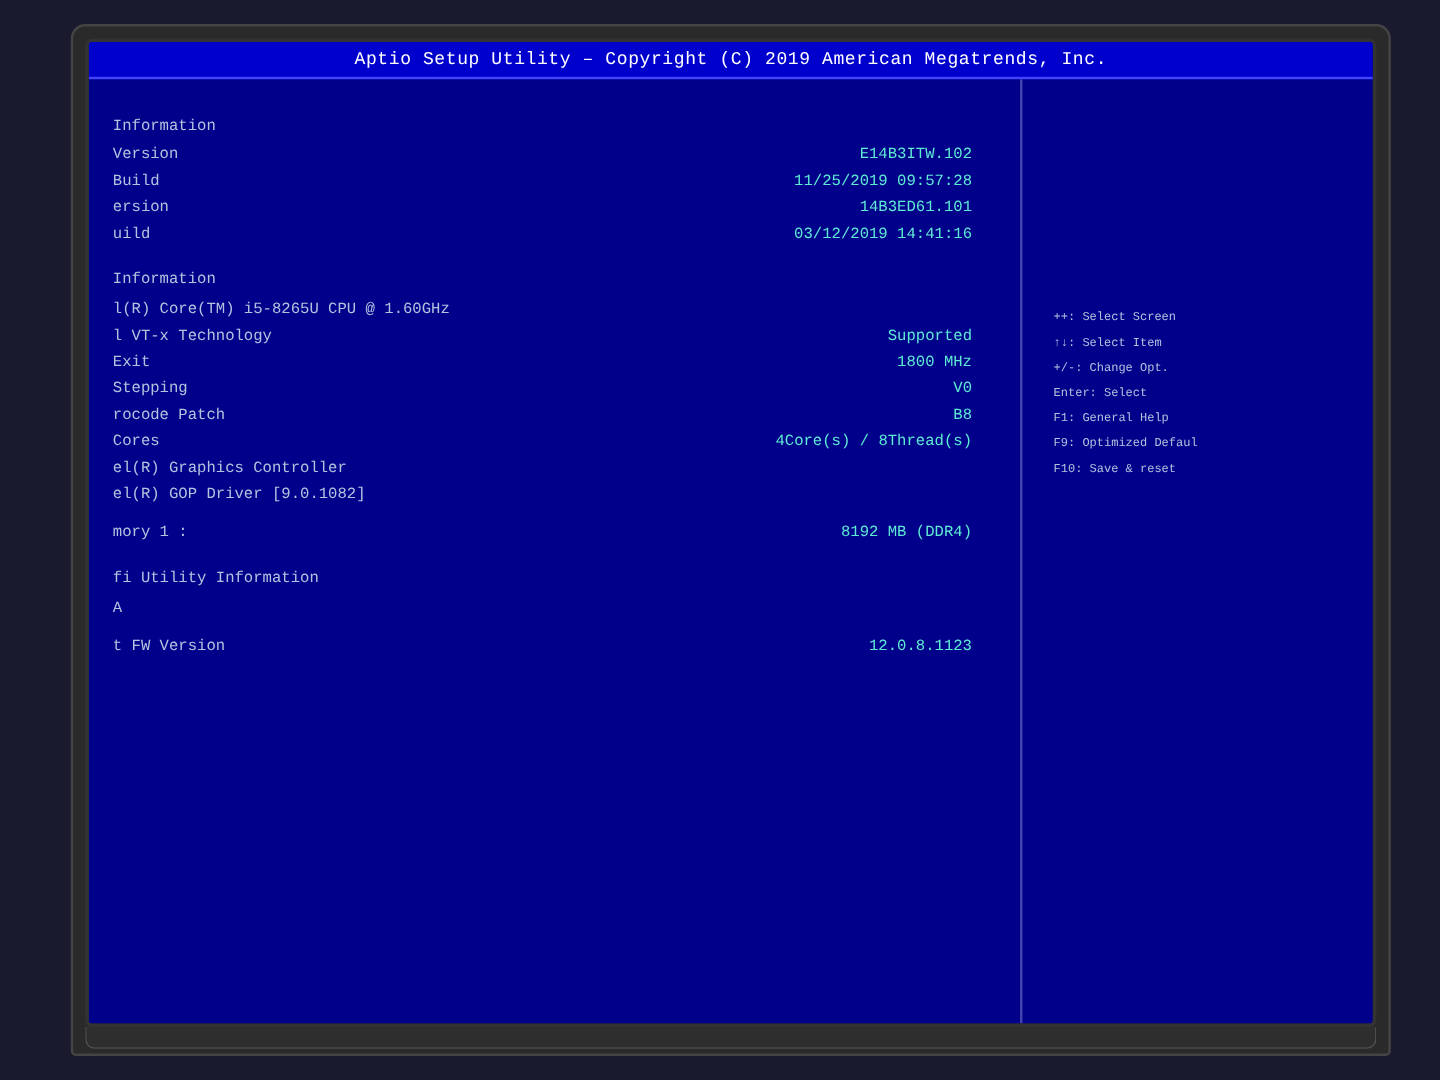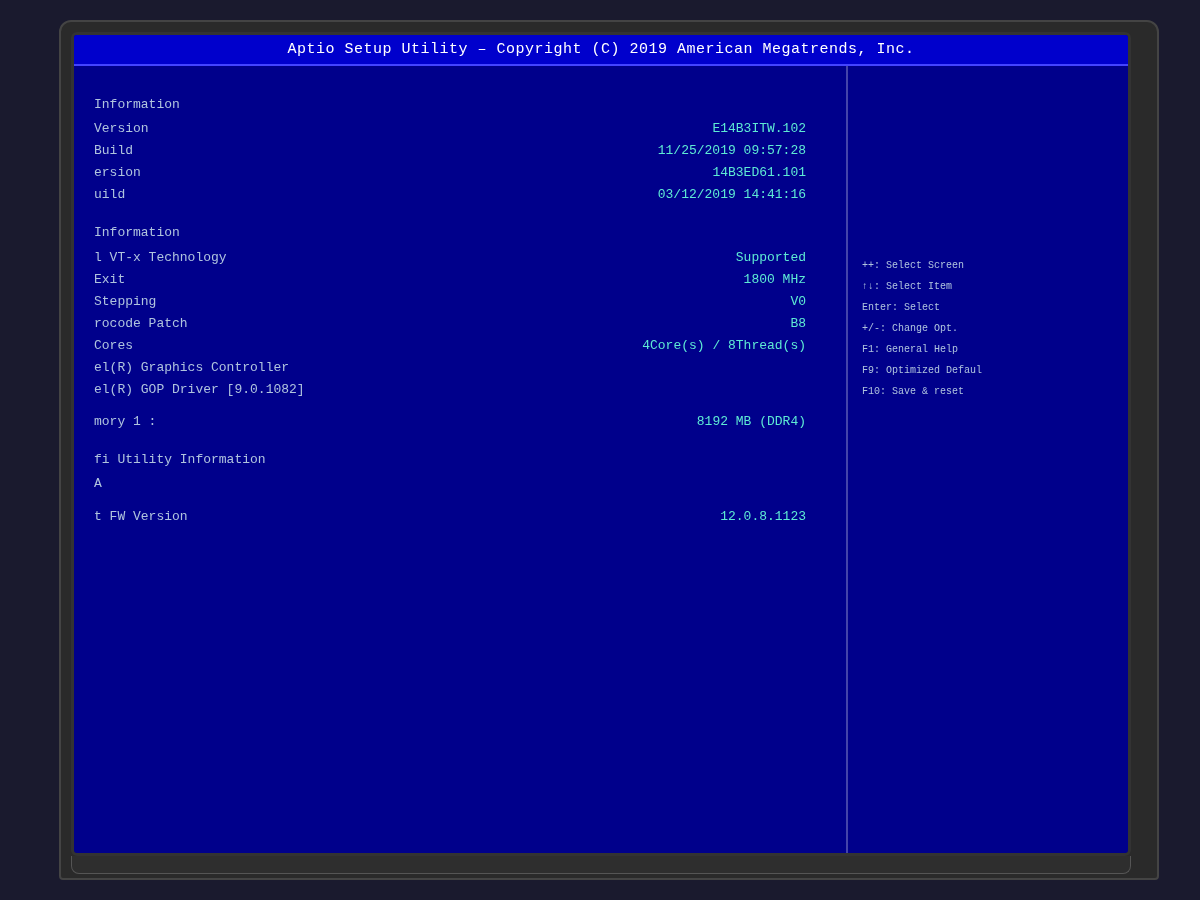--- a/index.html
+++ b/index.html
@@ -16,21 +16,21 @@
     }
 
     .laptop-outer {
       width: 1100px;
       height: 860px;
       background: #2a2a2a;
       border-radius: 12px 12px 4px 4px;
       display: flex;
       flex-direction: column;
       align-items: center;
-      padding: 10px 26px 4px 10px;
+      padding: 10px 10px 4px 10px;
       border: 2px solid #444;
       margin-left: 18px;
     }
 
     .screen-bezel {
       width: 100%;
       flex: 1;
       background: #111;
       border-radius: 6px;
       display: flex;
@@ -57,20 +57,21 @@
       font-size: 15px;
       font-weight: normal;
       letter-spacing: 0.5px;
       border-bottom: 2px solid #4444ff;
     }
 
     .content-area {
       display: flex;
       flex: 1;
       overflow: hidden;
+      gap: 12px;
     }
 
     .main-panel {
       flex: 1;
       padding: 12px 20px;
       color: #b0c4de;
       font-size: 13px;
       line-height: 1.7;
       border-right: 2px solid #4444aa;
       overflow: hidden;
@@ -172,20 +173,23 @@
           <div class="info-row">
             <span class="info-label">uild</span>
             <span class="info-value">03/12/2019 14:41:16</span>
           </div>
 
           <div class="divider-row"></div>
           <div class="info-row">
             <span class="info-label section-label">Information</span>
           </div>
           <div class="info-row">
+            <span class="info-label">l(R) Core(TM) i5-8265U CPU @ 1.60GHz</span>
+          </div>
+          <div class="info-row">
             <span class="info-label">l VT-x Technology</span>
             <span class="info-value">Supported</span>
           </div>
           <div class="info-row">
             <span class="info-label">Exit</span>
             <span class="info-value">1800 MHz</span>
           </div>
           <div class="info-row">
             <span class="info-label">Stepping</span>
             <span class="info-value">V0</span>
@@ -229,24 +233,24 @@
 
         <div class="side-panel">
           <div style="margin-top: 180px;">
             <div class="side-help-item">
               <span class="side-key">++: Select Screen</span>
             </div>
             <div class="side-help-item">
               <span class="side-key">↑↓: Select Item</span>
             </div>
             <div class="side-help-item">
+              <span class="side-key">+/-: Change Opt.</span>
+            </div>
+            <div class="side-help-item">
               <span class="side-key">Enter: Select</span>
-            </div>
-            <div class="side-help-item">
-              <span class="side-key">+/-: Change Opt.</span>
             </div>
             <div class="side-help-item">
               <span class="side-key">F1: General Help</span>
             </div>
             <div class="side-help-item">
               <span class="side-key">F9: Optimized Defaul</span>
             </div>
             <div class="side-help-item">
               <span class="side-key">F10: Save &amp; reset</span>
             </div>

